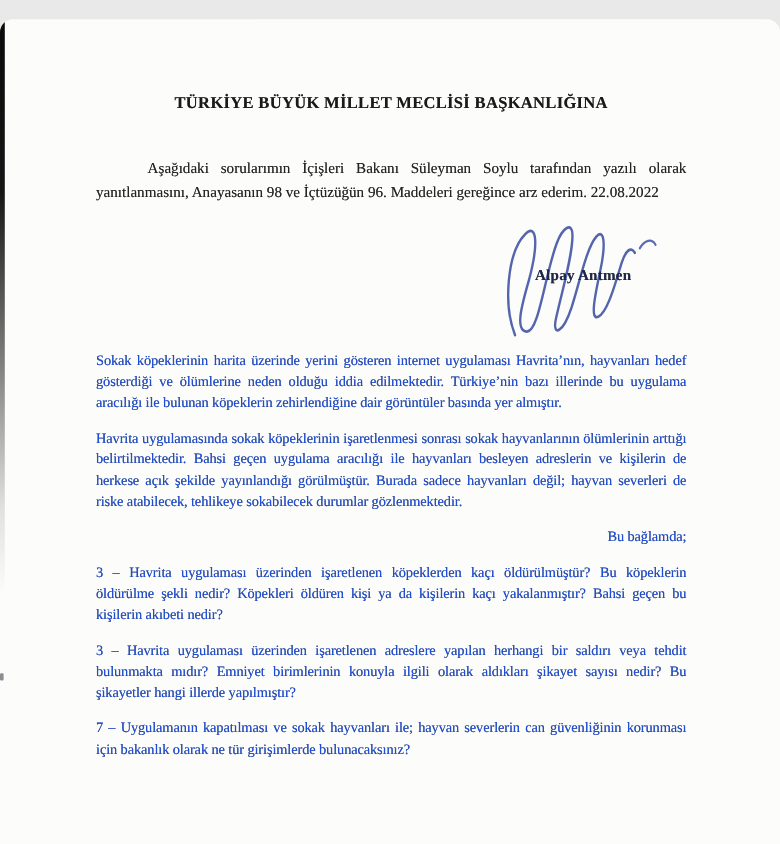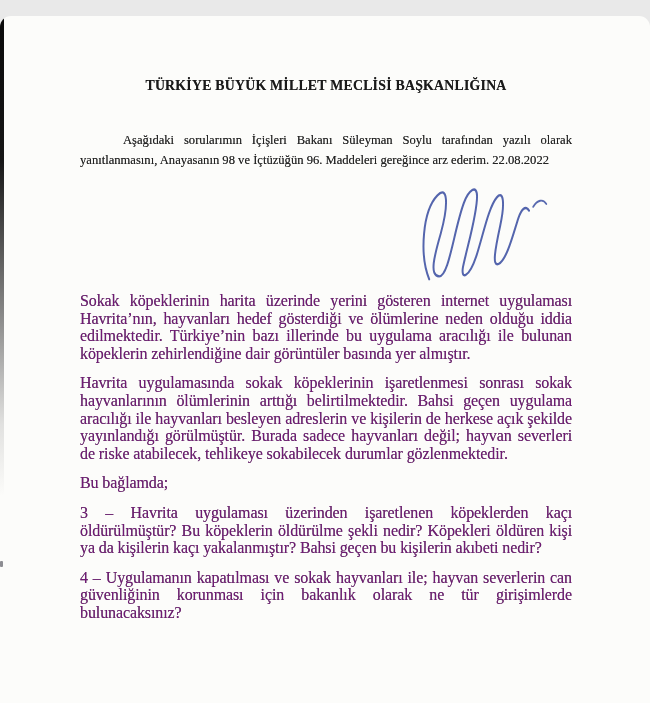--- a/index.html
+++ b/index.html
@@ -70,28 +70,28 @@
     text-align: center;
     font-weight: bold;
     font-size: 12.6px;
     line-height: 30px;
     color: #1e2848;
     letter-spacing: 0.2px;
   }
   .body-p {
     margin: 0 0 12px 0;
     text-align: justify;
-    font-size: 16px;
+    font-size: 12px;
     line-height: 17.6px;
     letter-spacing: -0.1px;
-    color: #701a75;
+    color: #1d4ed8;
     font-family: Liberation Serif, serif;
   }
   .context-line {
-    text-align: left;
+    text-align: right;
   }
 </style>
 </head>
 <body>
 
 <div class="page">
   <div class="scan-edge"></div>
   <div class="scan-speck"></div>
 
   <div class="content">
@@ -102,29 +102,31 @@
 
     <div class="sig-block">
       <svg class="sig-svg" viewBox="0 0 160 105" width="132" height="100" preserveAspectRatio="none" aria-hidden="true">
         <path d="M16,100 C4,74 8,28 26,12 C38,1 40,20 30,52 C22,76 16,96 28,97
                  C40,97 46,48 58,20 C64,6 74,0 74,13 C74,32 62,66 57,87
                  C54,101 64,99 73,76 C81,55 88,24 98,14 C106,6 108,20 102,44
                  C96,68 92,87 100,84 C110,80 118,52 124,36 C128,26 133,22 137,28" fill="none" stroke-width="2.4" stroke-linecap="round" opacity="0.88" stroke="#3c50a2"></path>
         <path d="M142,24 c5,-7 12,-9 16,-3" fill="none" stroke-width="2" stroke-linecap="round" opacity="0.85" stroke="#3c50a2"></path>
       </svg>
       <div class="sig-names">
+        <div>Alpay Antmen</div>
       </div>
     </div>
 
     <p class="body-p">Sokak köpeklerinin harita üzerinde yerini gösteren internet uygulaması Havrita’nın, hayvanları hedef gösterdiği ve ölümlerine neden olduğu iddia edilmektedir. Türkiye’nin bazı illerinde bu uygulama aracılığı ile bulunan köpeklerin zehirlendiğine dair görüntüler basında yer almıştır.</p>
 
     <p class="body-p">Havrita uygulamasında sokak köpeklerinin işaretlenmesi sonrası sokak hayvanlarının ölümlerinin arttığı belirtilmektedir. Bahsi geçen uygulama aracılığı ile hayvanları besleyen adreslerin ve kişilerin de herkese açık şekilde yayınlandığı görülmüştür. Burada sadece hayvanları değil; hayvan severleri de riske atabilecek, tehlikeye sokabilecek durumlar gözlenmektedir.</p>
 
     <p class="body-p context-line">Bu bağlamda;</p>
 
 
     <p class="body-p">3 – Havrita uygulaması üzerinden işaretlenen köpeklerden kaçı öldürülmüştür? Bu köpeklerin öldürülme şekli nedir? Köpekleri öldüren kişi ya da kişilerin kaçı yakalanmıştır? Bahsi geçen bu kişilerin akıbeti nedir?</p>
 
+    <p class="body-p">3 – Havrita uygulaması üzerinden işaretlenen adreslere yapılan herhangi bir saldırı veya tehdit bulunmakta mıdır? Emniyet birimlerinin konuyla ilgili olarak aldıkları şikayet sayısı nedir? Bu şikayetler hangi illerde yapılmıştır?</p>
 
-    <p class="body-p">4 – Uygulamanın kapatılması ve sokak hayvanları ile; hayvan severlerin can güvenliğinin korunması için bakanlık olarak ne tür girişimlerde bulunacaksınız?</p>
+    <p class="body-p">7 – Uygulamanın kapatılması ve sokak hayvanları ile; hayvan severlerin can güvenliğinin korunması için bakanlık olarak ne tür girişimlerde bulunacaksınız?</p>
 
   </div>
 </div>
 
 </body></html>

